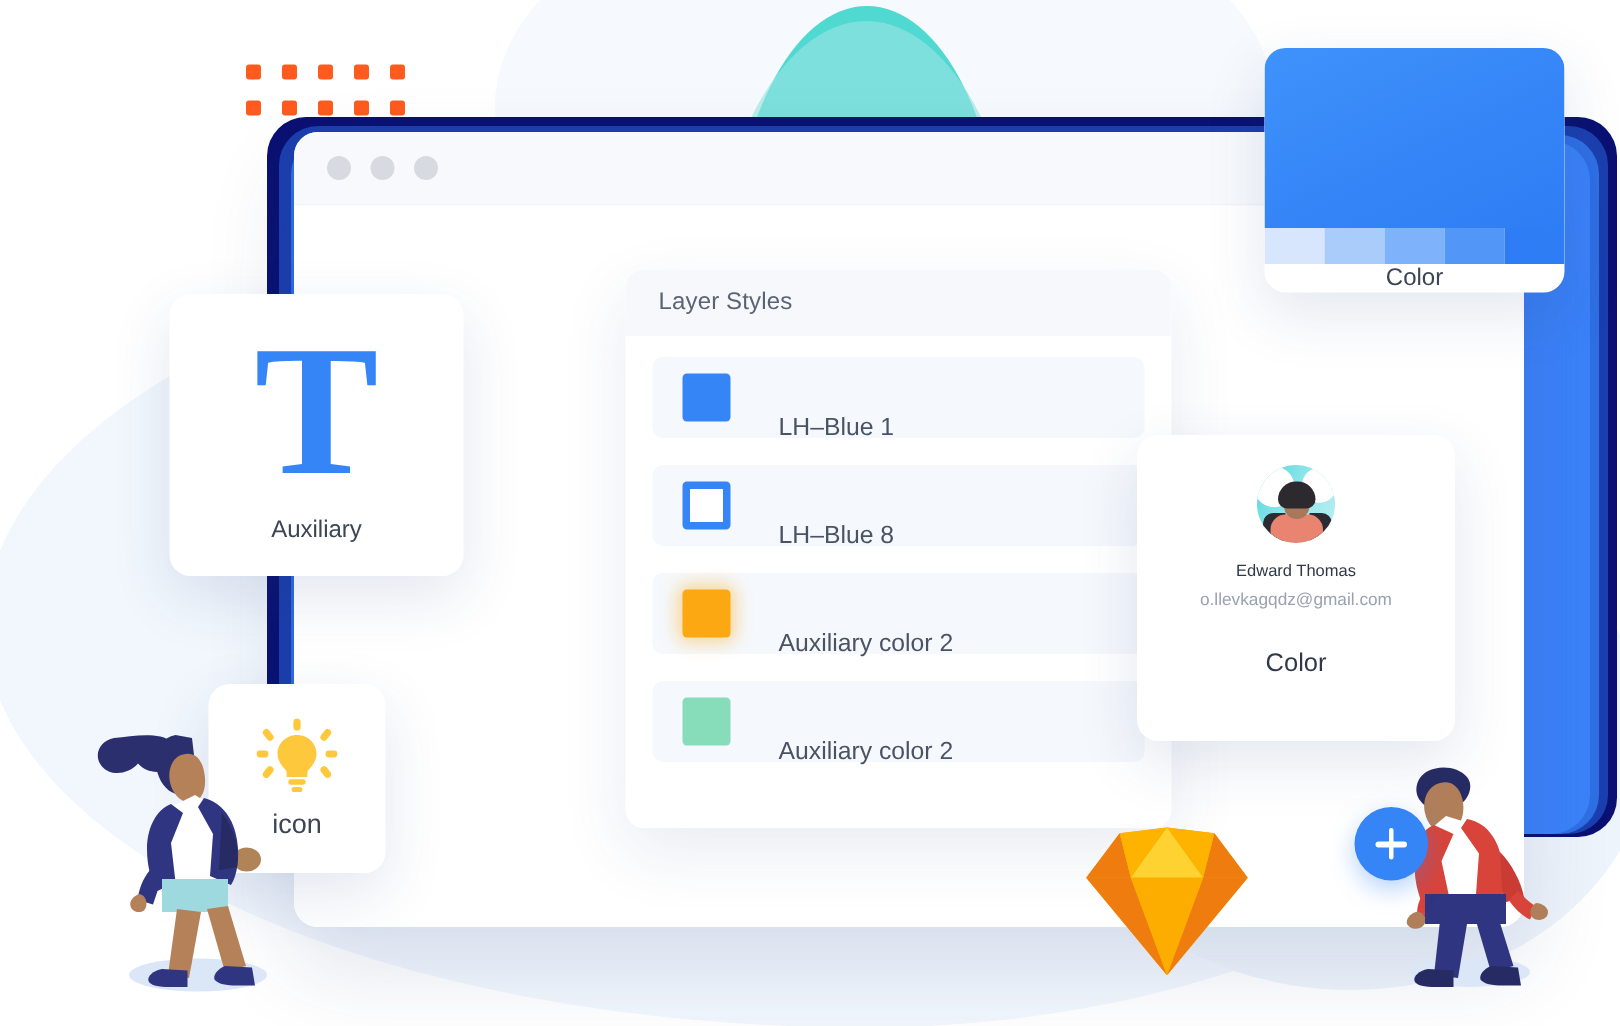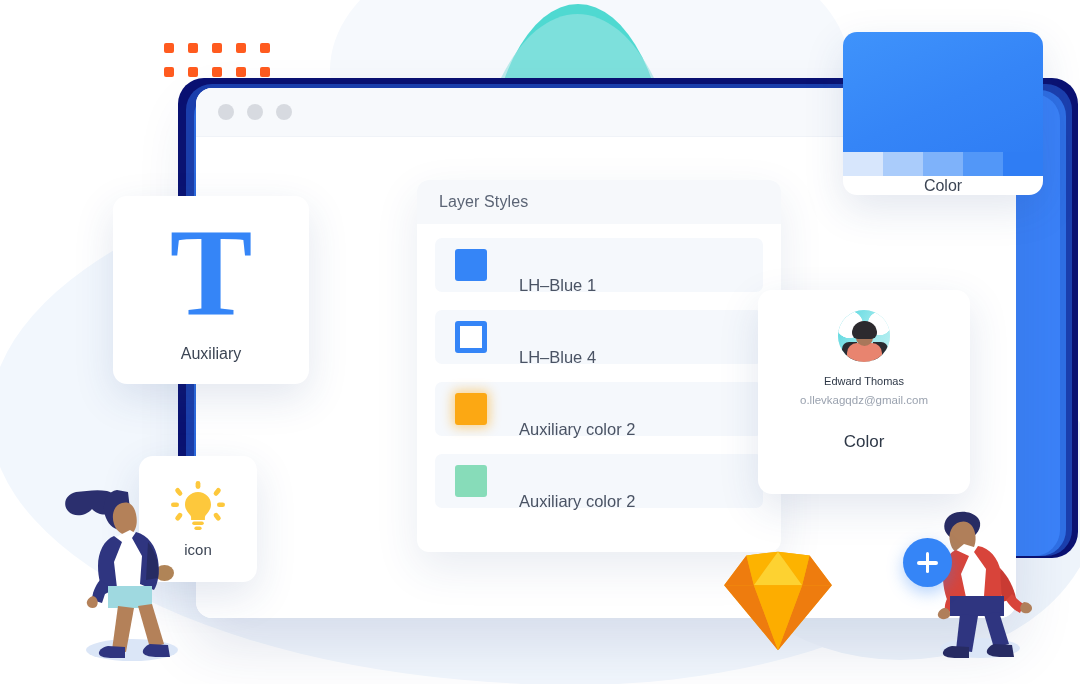--- a/index.html
+++ b/index.html
@@ -91,21 +91,21 @@
   }
   .card-typeface{left:113px;top:196px;width:196px;height:188px;
     display:flex;flex-direction:column;align-items:center;justify-content:center;}
   .glyph-T{font-family:"Liberation Serif", serif;font-size:124px;line-height:.92;
     color:#3585f7;font-weight:700;}
   .card-cap{font-size:16px;color:#3c4554;margin-top:14px;}
 
   
   .card-icon{left:139px;top:456px;width:118px;height:126px;
     display:flex;flex-direction:column;align-items:center;justify-content:center;}
-  .card-cap-sm{font-size:15px;color:#3c4554;margin-top:10px;}
+  .card-cap-sm{font-size:18px;color:#3c4554;margin-top:10px;}
   .brown-dot{position:absolute;left:155px;top:565px;width:19px;height:16px;
     background:#b08457;border-radius:50%;z-index:15;}
 
   
   .card-color{left:843px;top:32px;width:200px;height:163px;overflow:hidden;
     display:flex;flex-direction:column;}
   .color-block{height:120px;background:linear-gradient(155deg,#3f93fb 0%,#3585f7 55%,#2f7df4 100%);}
   .color-strip{display:flex;height:24px;}
   .color-strip i{flex:1;display:block;}
   .color-cap{flex:1;display:flex;align-items:center;justify-content:center;
@@ -195,21 +195,21 @@
     </div>
     <div class="panel-list">
 
       <div class="row">
         <span class="sw" style="background:#3585F7"></span>
         <span class="row-label">LH–Blue 1</span>
       </div>
 
       <div class="row">
         <span class="sw outline"></span>
-        <span class="row-label">LH–Blue 4</span>
+        <span class="row-label">LH–Blue 8</span>
       </div>
 
       <div class="row">
         <span class="sw glow" style="background:#FCA813"></span>
         <span class="row-label">Auxiliary color 2</span>
       </div>
 
       <div class="row">
         <span class="sw" style="background:#87DCB9"></span>
         <span class="row-label">Auxiliary color 2</span>

